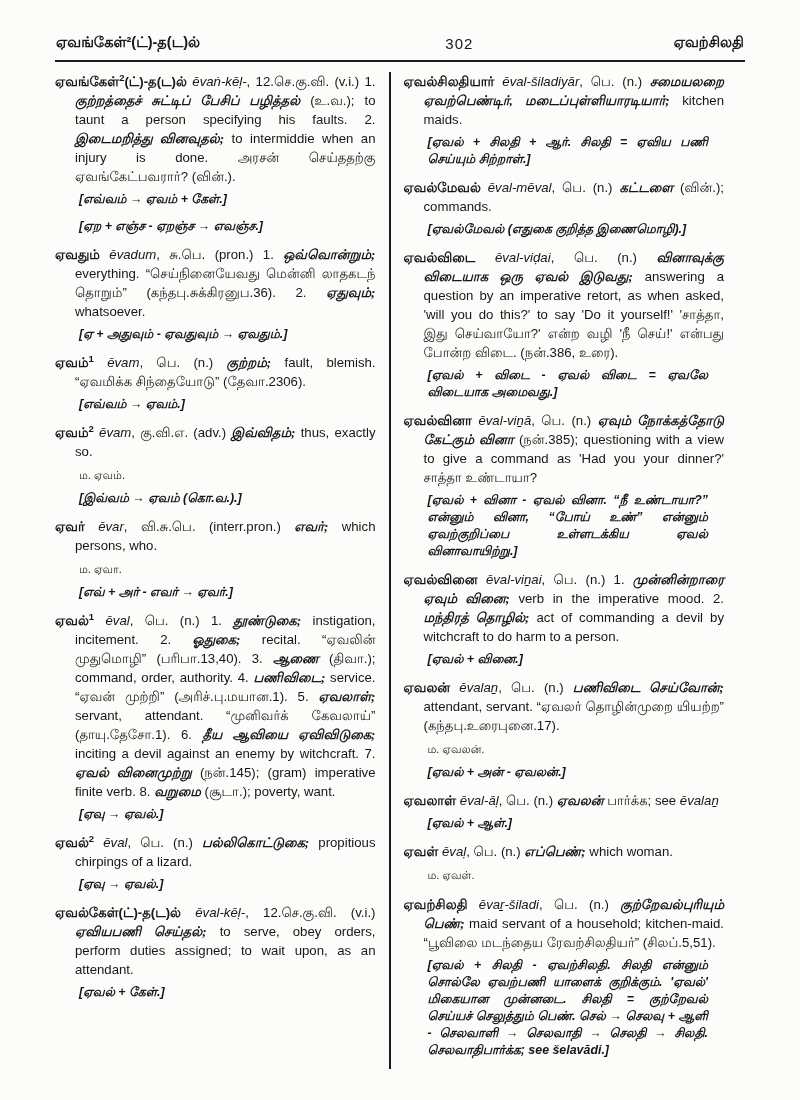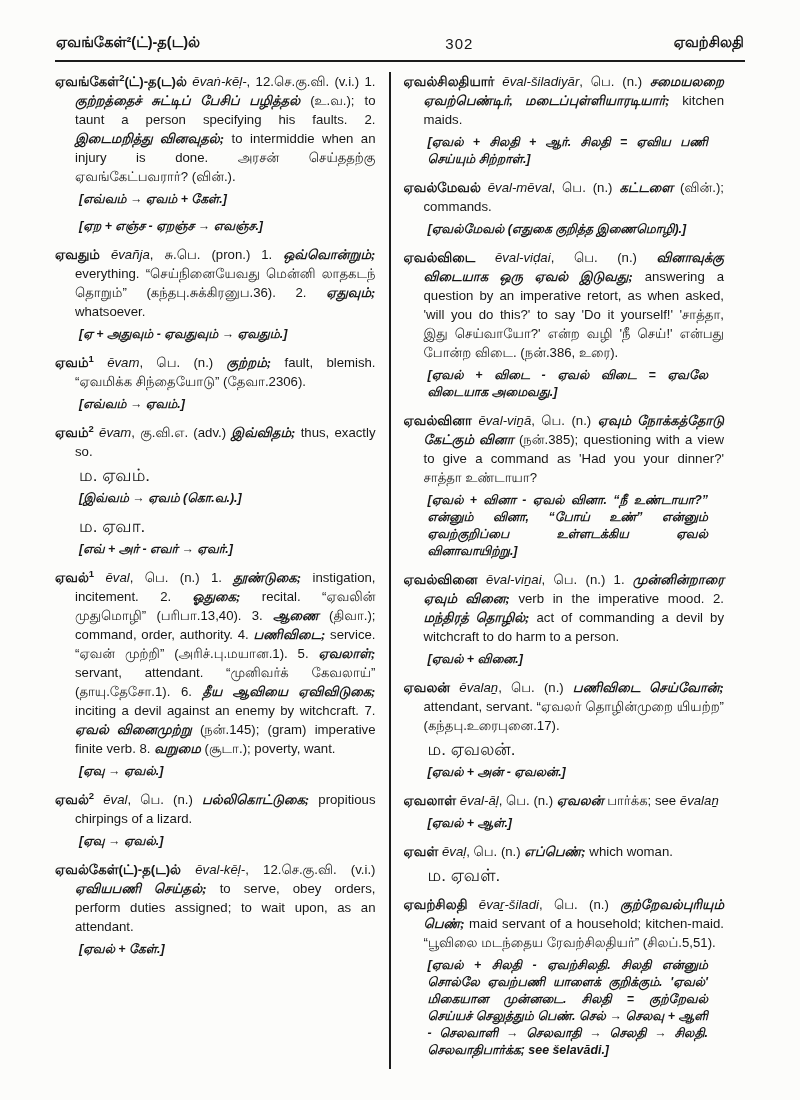--- a/index.html
+++ b/index.html
@@ -15,21 +15,21 @@
   .guide { font-weight:bold; font-size:14.5px; }
   .page-num { font-size:15px; letter-spacing:1px; font-weight:normal;margin-left:45px; }
   .rule { border:0; border-top:2px solid #1c1c1c; margin:0 55px; height:0; }
   .columns { display:flex; padding:10px 76px 0 55px; align-items:stretch; }
   .col { width:50%; box-sizing:border-box; }
   .col-left  { padding-right:13px; }
   .col-right { padding-left:13px; }
   .divider { width:2px; background:#1c1c1c; min-height:978px; flex:0 0 auto; }
   .entry { margin:0 0 10px 0; font-size:13.2px; line-height:19px; }
   .entry-main { margin:0; padding-left:20px; text-indent:-20px; text-align:justify; }
-  .entry-note { margin:5px 0 0 24px; font-size:17px; }
+  .entry-note { margin:5px 0 0 24px; font-size:11px; }
   .entry-etym { margin:5px 16px 0 24px; font-style:italic; font-weight:600; font-size:12.4px; line-height:17px; text-align:justify; }
   .seg-b  { font-weight:bold; }
   .seg-i  { font-style:italic; }
   .seg-bi { font-weight:bold; font-style:italic;font-family:Liberation Serif, serif; }
   sup.seg-sup { font-weight:bold; font-size:9.5px; line-height:0; }
 </style>
 </head>
 <body>
 
 <div class="page">
@@ -42,33 +42,34 @@
   <div class="columns">
     <div class="col col-left">
         <div class="entry">
           <p class="entry-main"><span class="seg-b">ஏவங்கேள்</span><sup class="seg-sup">2</sup><span class="seg-b">(ட்)-த(ட)ல் </span><span class="seg-i">ēvaṅ-kēḷ-</span><span class="seg-n">, 12.செ.கு.வி. (v.i.) 1. </span><span class="seg-bi">குற்றத்தைச் சுட்டிப் பேசிப் பழித்தல்</span><span class="seg-n"> (உ.வ.); to taunt a person specifying his faults. 2. </span><span class="seg-bi">இடைமறித்து வினவுதல்;</span><span class="seg-n"> to intermiddie when an injury is done. அரசன் செய்ததற்கு ஏவங்கேட்பவரார்? (வின்.).</span></p>
           <p class="entry-etym">[எவ்வம் → ஏவம் + கேள்.]</p>
         </div>
         <div class="entry">
           <p class="entry-etym">[ஏற + எஞ்ச - ஏறஞ்ச → எவஞ்ச.]</p>
         </div>
         <div class="entry">
-          <p class="entry-main"><span class="seg-b">ஏவதும் </span><span class="seg-i">ēvañja</span><span class="seg-n">, சு.பெ. (pron.) 1. </span><span class="seg-bi">ஒவ்வொன்றும்;</span><span class="seg-n"> everything. “செய்நினையேவது மென்னி லாதகடந் தொறும்” (கந்தபு.சுக்கிரனுப.36). 2. </span><span class="seg-bi">ஏதுவும்;</span><span class="seg-n"> whatso­ever.</span></p>
+          <p class="entry-main"><span class="seg-b">ஏவதும் </span><span class="seg-i">ēvadum</span><span class="seg-n">, சு.பெ. (pron.) 1. </span><span class="seg-bi">ஒவ்வொன்றும்;</span><span class="seg-n"> everything. “செய்நினையேவது மென்னி லாதகடந் தொறும்” (கந்தபு.சுக்கிரனுப.36). 2. </span><span class="seg-bi">ஏதுவும்;</span><span class="seg-n"> whatso­ever.</span></p>
           <p class="entry-etym">[ஏ + அதுவும் - ஏவதுவும் → ஏவதும்.]</p>
         </div>
         <div class="entry">
           <p class="entry-main"><span class="seg-b">ஏவம்</span><sup class="seg-sup">1</sup><span class="seg-n"> </span><span class="seg-i">ēvam</span><span class="seg-n">, பெ. (n.) </span><span class="seg-bi">குற்றம்;</span><span class="seg-n"> fault, blemish. “ஏவமிக்க சிந்தையோடு” (தேவா.2306).</span></p>
           <p class="entry-etym">[எவ்வம் → ஏவம்.]</p>
         </div>
         <div class="entry">
           <p class="entry-main"><span class="seg-b">ஏவம்</span><sup class="seg-sup">2</sup><span class="seg-n"> </span><span class="seg-i">ēvam</span><span class="seg-n">, கு.வி.எ. (adv.) </span><span class="seg-bi">இவ்விதம்;</span><span class="seg-n"> thus, exactly so.</span></p>
           <p class="entry-note">ம. ஏவம்.</p>
           <p class="entry-etym">[இவ்வம் → ஏவம் (கொ.வ.).]</p>
         </div>
         <div class="entry">
+          <p class="entry-main"><span class="seg-b">ஏவர் </span><span class="seg-i">ēvar</span><span class="seg-n">, வி.சு.பெ. (interr.pron.) </span><span class="seg-bi">எவர்;</span><span class="seg-n"> which persons, who.</span></p>
           <p class="entry-note">ம. ஏவா.</p>
           <p class="entry-etym">[எவ் + அர் - எவர் → ஏவர்.]</p>
         </div>
         <div class="entry">
           <p class="entry-main"><span class="seg-b">ஏவல்</span><sup class="seg-sup">1</sup><span class="seg-n"> </span><span class="seg-i">ēval</span><span class="seg-n">, பெ. (n.) 1. </span><span class="seg-bi">தூண்டுகை;</span><span class="seg-n"> instigation, incitement. 2. </span><span class="seg-bi">ஓதுகை;</span><span class="seg-n"> recital. “ஏவலின் முதுமொழி” (பரிபா.13,40). 3. </span><span class="seg-bi">ஆணை</span><span class="seg-n"> (திவா.); command, order, authority. 4. </span><span class="seg-bi">பணிவிடை;</span><span class="seg-n"> service. “ஏவன் முற்றி” (அரிச்.பு.மயான.1). 5. </span><span class="seg-bi">ஏவலாள்;</span><span class="seg-n"> servant, attendant. “முனிவர்க் கேவலாய்” (தாயு.தேசோ.1). 6. </span><span class="seg-bi">தீய ஆவியை ஏவிவிடுகை;</span><span class="seg-n"> inciting a devil against an enemy by witchcraft. 7. </span><span class="seg-bi">ஏவல் வினைமுற்று</span><span class="seg-n"> (நன்.145); (gram) imperative finite verb. 8. </span><span class="seg-bi">வறுமை</span><span class="seg-n"> (சூடா.); poverty, want.</span></p>
           <p class="entry-etym">[ஏவு → ஏவல்.]</p>
         </div>
         <div class="entry">
           <p class="entry-main"><span class="seg-b">ஏவல்</span><sup class="seg-sup">2</sup><span class="seg-n"> </span><span class="seg-i">ēval</span><span class="seg-n">, பெ. (n.) </span><span class="seg-bi">பல்லிகொட்டுகை;</span><span class="seg-n"> propitious chirpings of a lizard.</span></p>
           <p class="entry-etym">[ஏவு → ஏவல்.]</p>

